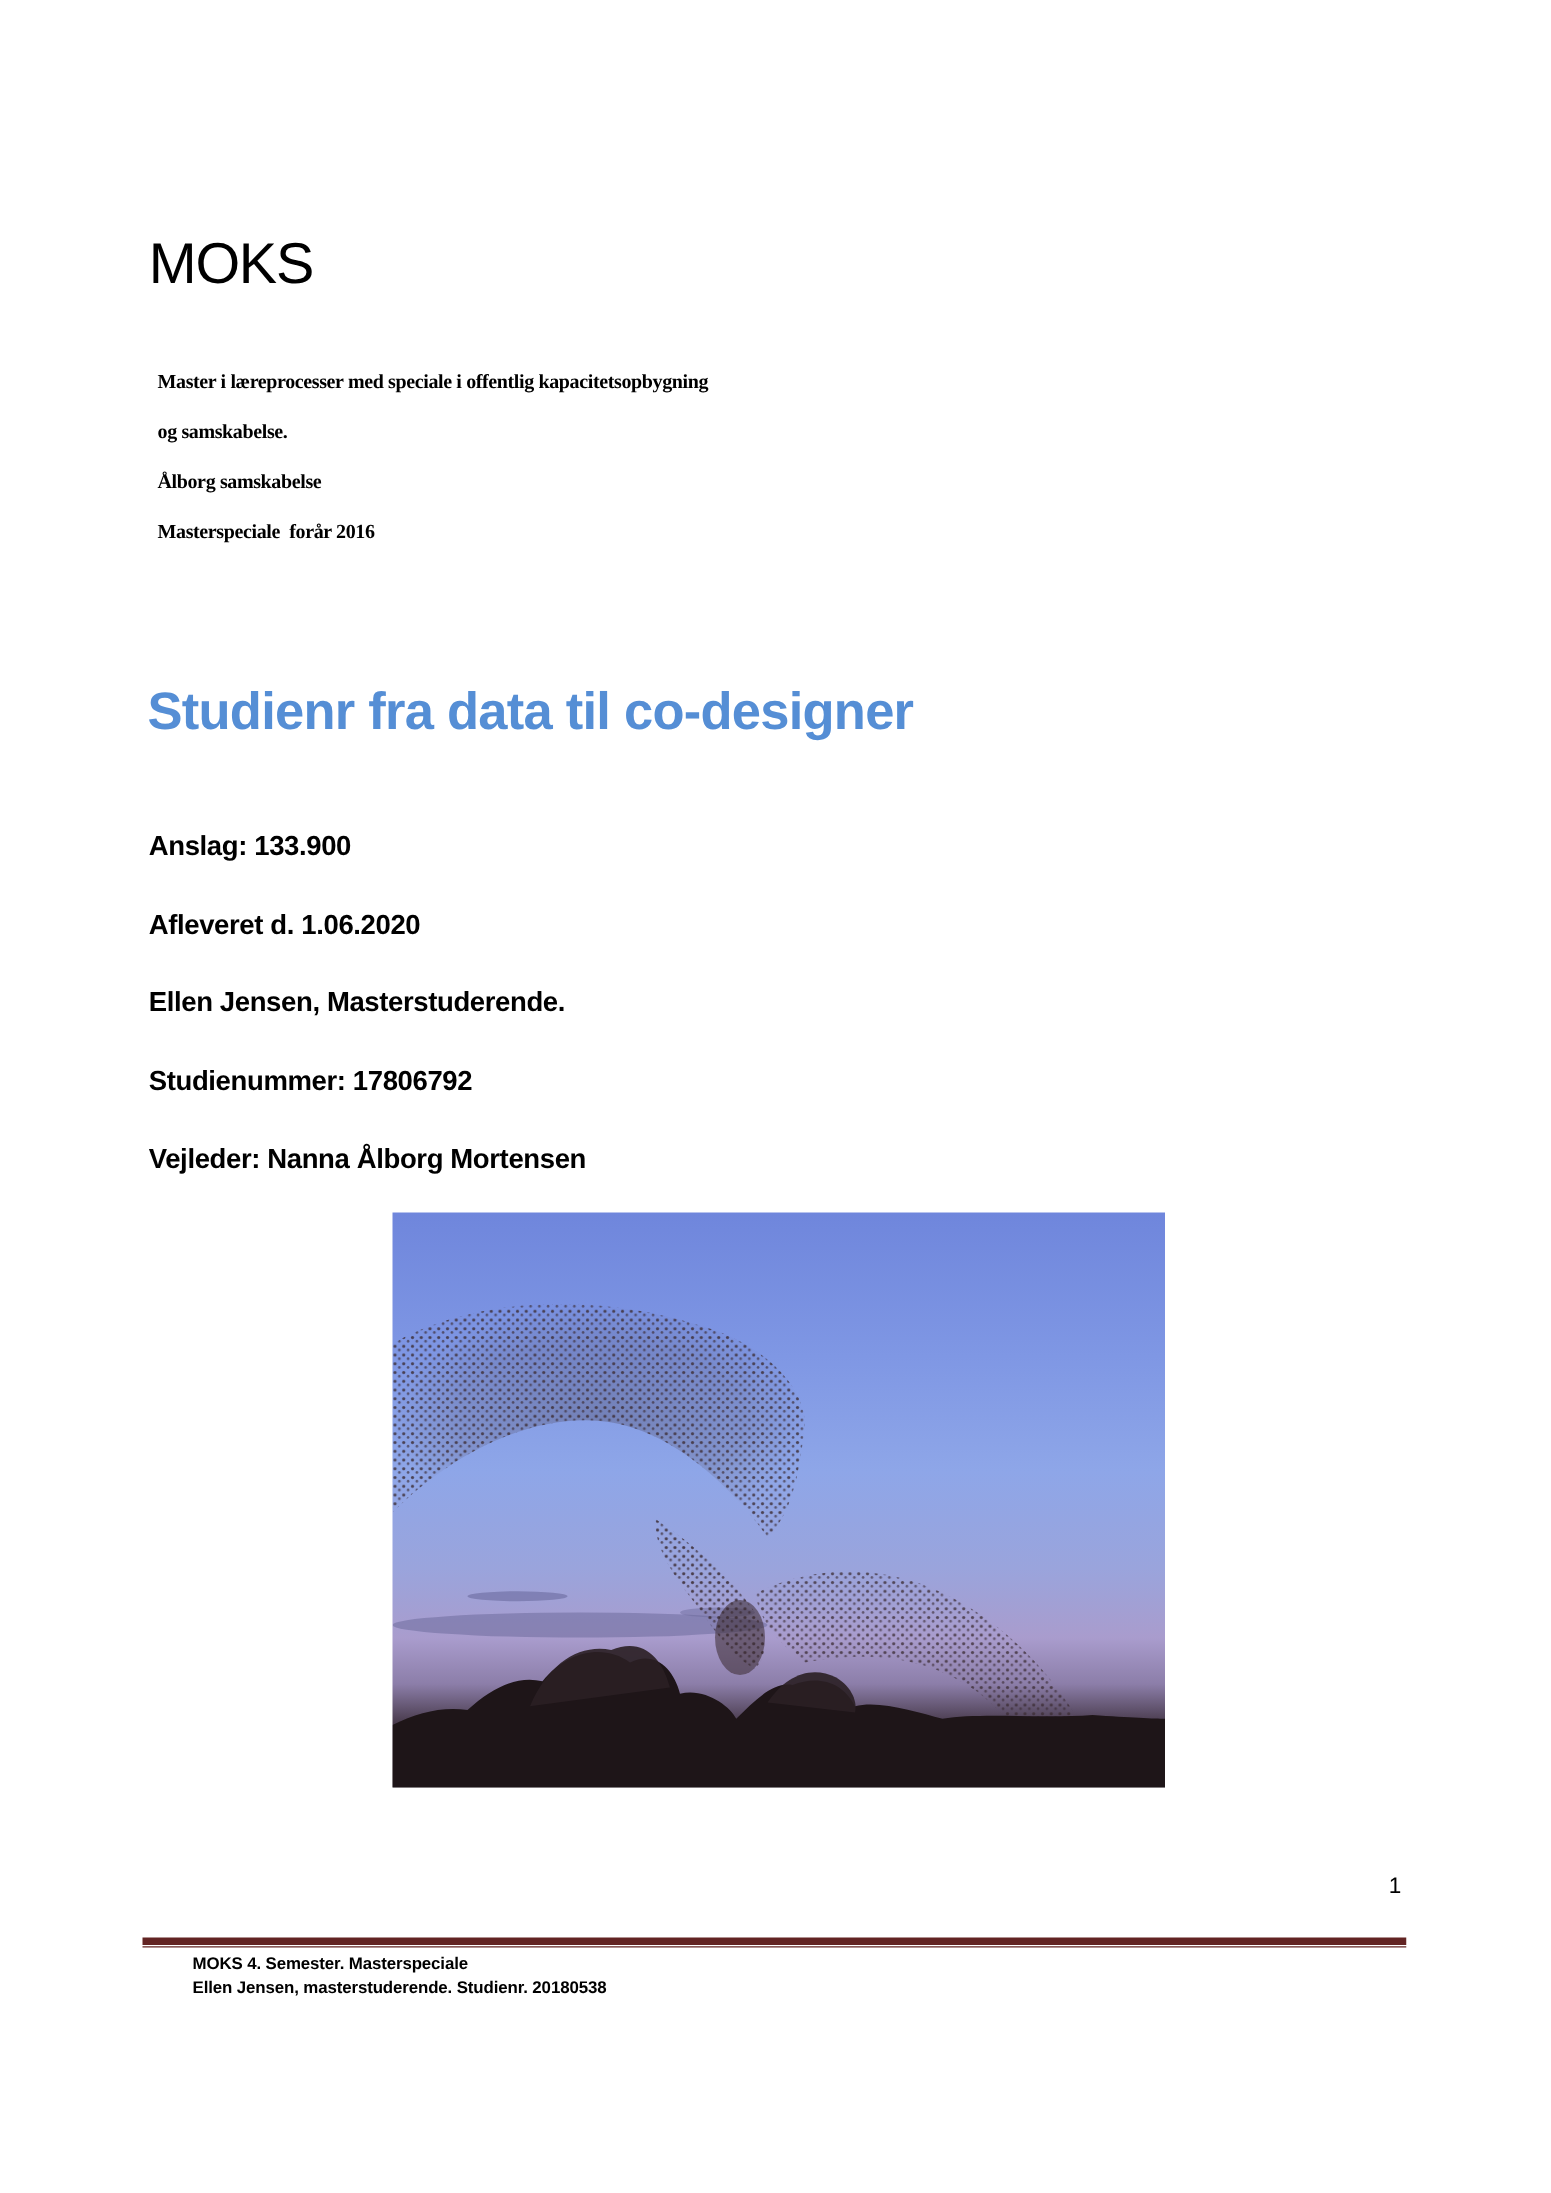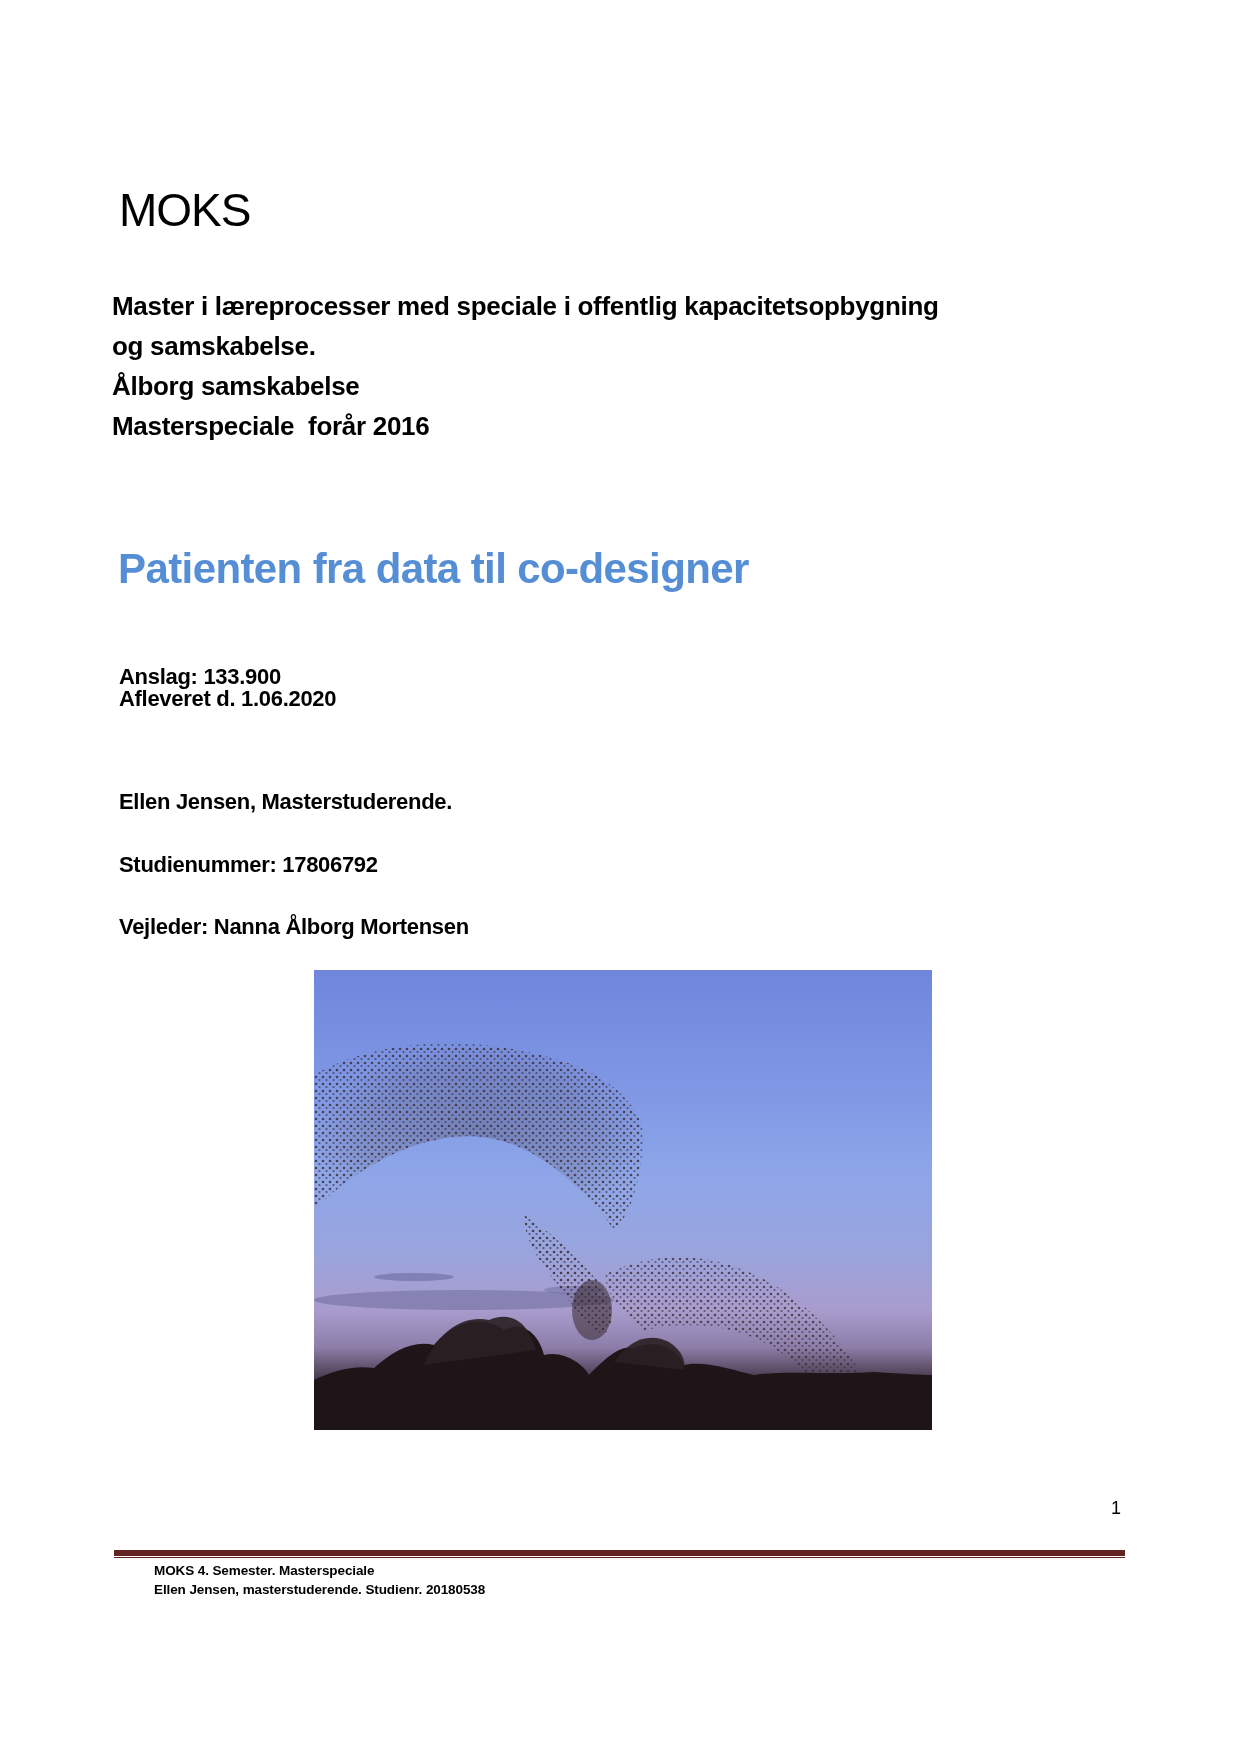--- a/index.html
+++ b/index.html
@@ -8,21 +8,21 @@
     position: relative; overflow: hidden;
     font-family: "Liberation Sans", "DejaVu Sans", sans-serif;
     color: #000000;
   }
   .abs { position: absolute; white-space: nowrap; }
   .moks {
     left: 119px; top: 184px;
     font-size: 46px; font-weight: normal; letter-spacing: -1px; line-height: 52px;
   }
   .sub {
-    left: 112px; font-size: 26px; font-weight: bold; line-height: 26px; letter-spacing: -0.3px;
+    left: 126px; font-size: 16px; font-weight: bold; line-height: 26px; letter-spacing: -0.3px; font-family: Liberation Serif, serif;
   }
   .title {
     left: 118px; top: 544px;
     font-size: 42px; font-weight: bold; line-height: 50px; letter-spacing: -0.6px;
   }
   .detail {
     left: 119px; font-size: 22px; font-weight: bold; line-height: 26px; letter-spacing: -0.3px; margin-top: 24px;
   }
   .photo {
     position: absolute; left: 314px; top: 970px; width: 618px; height: 460px; overflow: hidden;
@@ -47,24 +47,24 @@
 
 <div>
 
   <div class="abs moks">MOKS</div>
 
   <div class="abs sub" style="top:293px">Master i læreprocesser med speciale i offentlig kapacitetsopbygning</div>
   <div class="abs sub" style="top:333px">og samskabelse.</div>
   <div class="abs sub" style="top:373px">Ålborg samskabelse</div>
   <div class="abs sub" style="top:413px; white-space:pre">Masterspeciale  forår 2016</div>
 
-  <div class="abs title" style="color:#558ED5">Patienten fra data til co-designer</div>
+  <div class="abs title" style="color:#558ED5">Studienr fra data til co-designer</div>
 
   <div class="abs detail" style="top:640px">Anslag: 133.900</div>
-  <div class="abs detail" style="top:662px">Afleveret d. 1.06.2020</div>
+  <div class="abs detail" style="top:703px">Afleveret d. 1.06.2020</div>
   <div class="abs detail" style="top:765px">Ellen Jensen, Masterstuderende.</div>
   <div class="abs detail" style="top:828px">Studienummer: 17806792</div>
   <div class="abs detail" style="top:890px">Vejleder: Nanna Ålborg Mortensen</div>
 
   <div class="photo">
     <svg width="618" height="460" viewBox="0 0 618 460" xmlns="http://www.w3.org/2000/svg">
       <defs>
         <radialGradient id="flockA" cx="0.5" cy="0.5" r="0.5">
           <stop offset="0%" stop-color="#3a2a30" stop-opacity="0.75"></stop>
           <stop offset="70%" stop-color="#4a3a45" stop-opacity="0.45"></stop>

